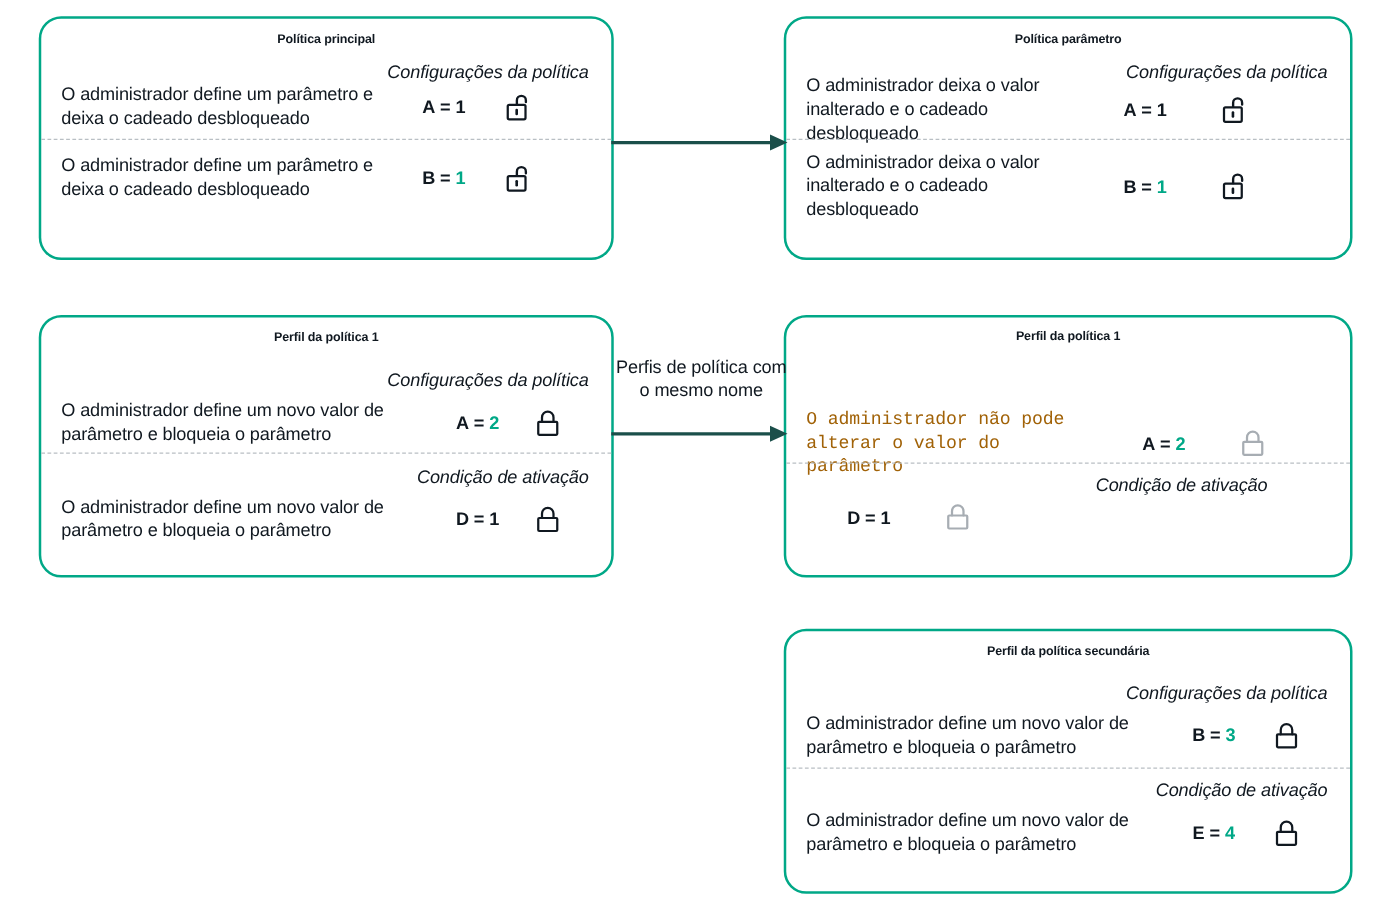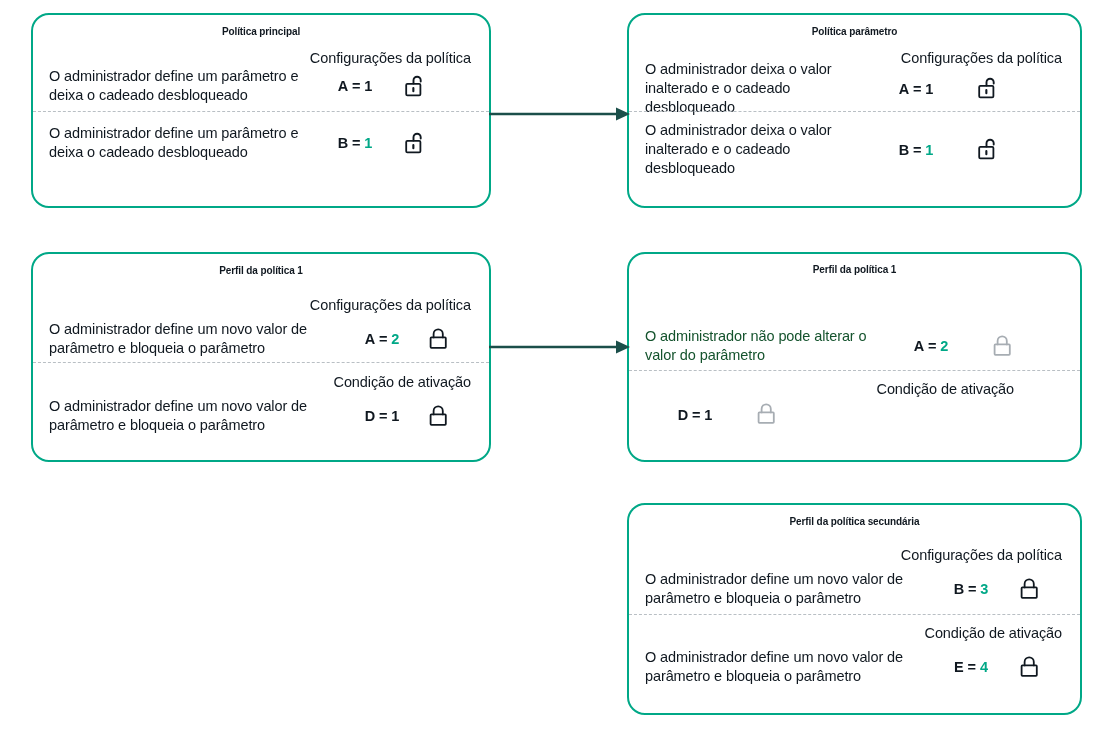--- a/index.html
+++ b/index.html
@@ -47,34 +47,35 @@
   }
   .section + .section {
     border-top: 1.4px dashed #b9bfc4;
   }
   .sec-header {
     text-align: right;
     font-size: 14.5px;
     color: #101820;
     line-height: 1.25;
     letter-spacing: -0.1px;
+    font-style: italic;
   }
   .sec-body {
     display: flex;
     align-items: center;
     justify-content: flex-start;
   }
   .desc {
     font-size: 14.5px;
     line-height: 1.32;
     color: #101820;
     letter-spacing: -0.1px;
     flex: 1 1 auto;
   }
-  .desc.muted { color: #14532d; }
+  .desc.muted { color: #a16207; font-family: Liberation Mono, monospace; }
 
   .value {
     font-size: 14.5px;
     font-weight: bold;
     color: #101820;
     white-space: nowrap;
     text-align: center;
     letter-spacing: -0.1px;
   }
   .value .num { color: #00a887; }
@@ -270,18 +271,19 @@
         </div>
       </div>
     </div>
   </div>
 
   <svg class="arrow-svg" style="left:488px;top:104px;width:146px;height:20px;" viewBox="0 0 146 20">
     <line x1="1" y1="10" x2="130" y2="10" stroke="#1b4f4a" stroke-width="2.6"></line>
     <polygon points="128,3.6 142,10 128,16.4" fill="#1b4f4a"></polygon>
   </svg>
 
+  <div class="arrow-label" style="left:487px;top:285px;width:148px;">Perfis de política com o mesmo nome</div>
   <svg class="arrow-svg" style="left:488px;top:337px;width:146px;height:20px;" viewBox="0 0 146 20">
     <line x1="1" y1="10" x2="130" y2="10" stroke="#1b4f4a" stroke-width="2.6"></line>
     <polygon points="128,3.6 142,10 128,16.4" fill="#1b4f4a"></polygon>
   </svg>
 
 </div>
 
 </body></html>

